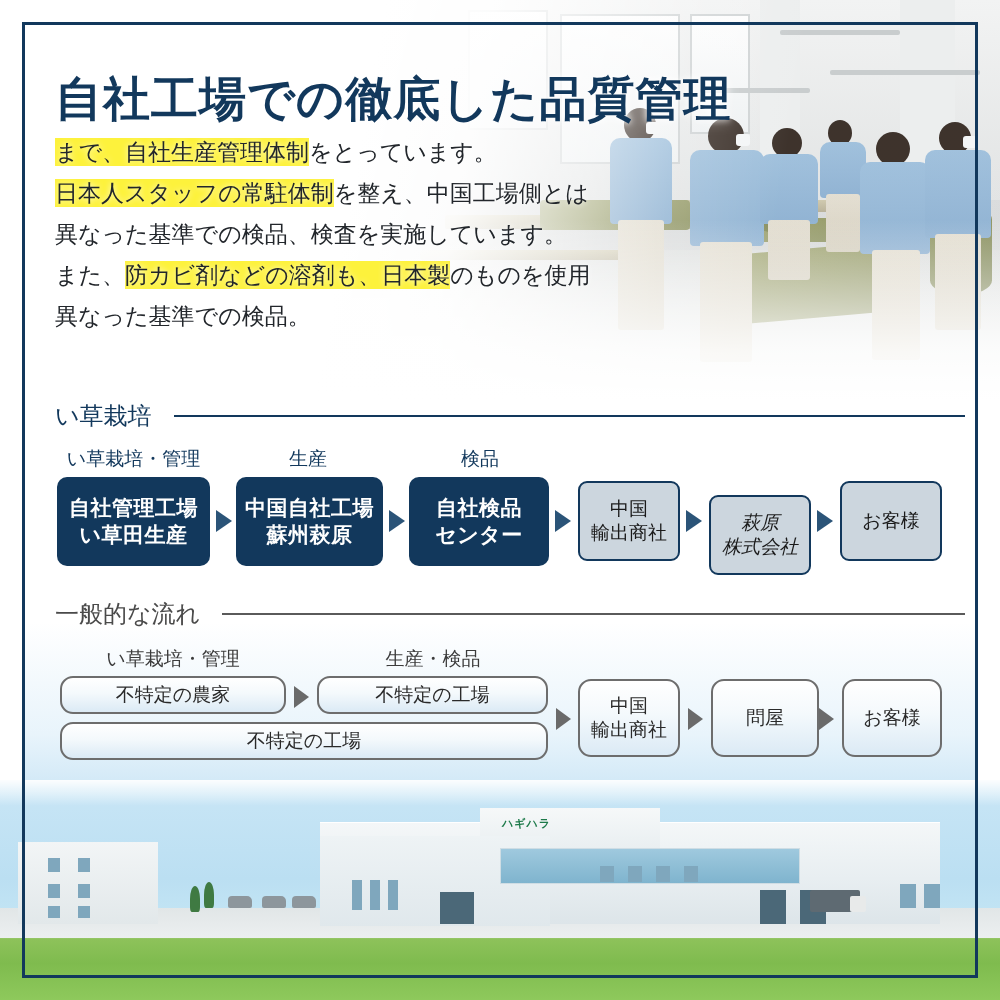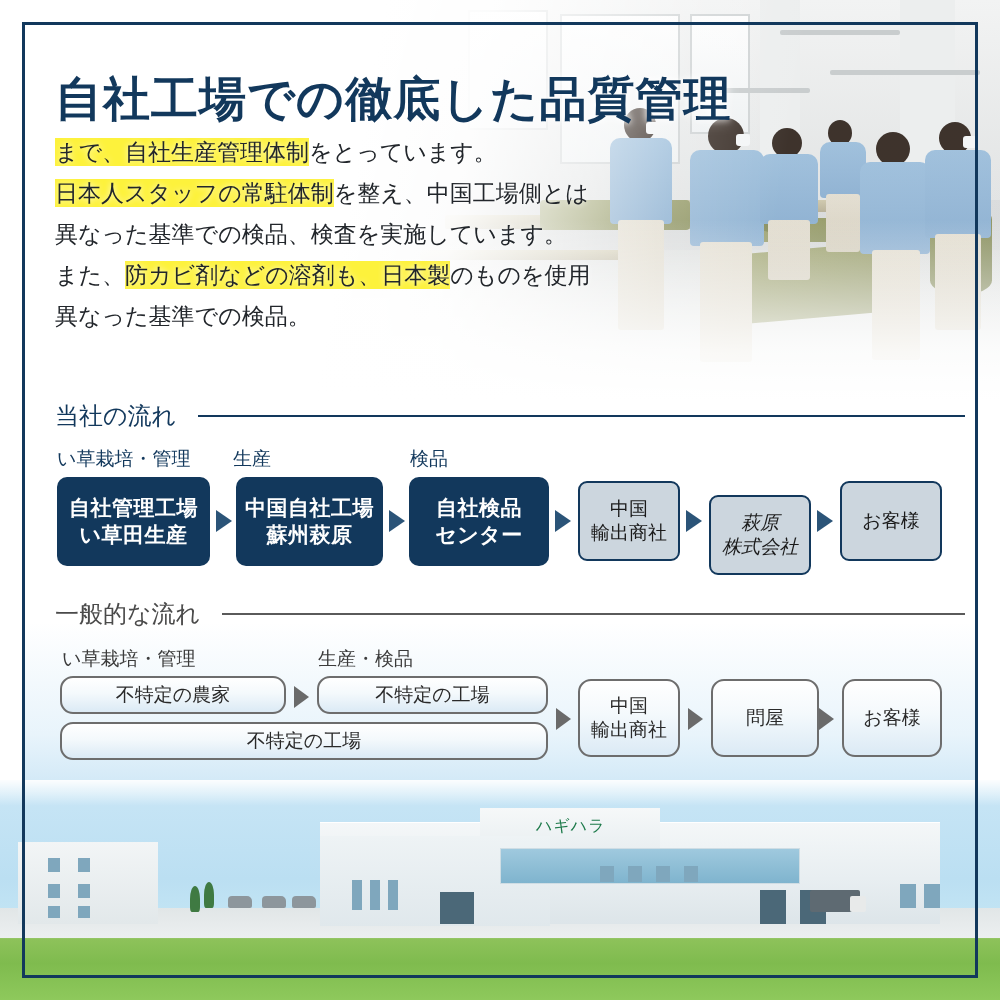--- a/index.html
+++ b/index.html
@@ -78,21 +78,21 @@
   .sec{ position:absolute; z-index:12; display:flex; align-items:center; width:910px; }
   .sec-ttl{ font-size:24px; white-space:nowrap; }
   .sec-rule{ flex:1; height:2px; margin-left:22px; }
   .sec-ours .sec-ttl{ color:#12385c; font-weight:500; }
   .sec-ours .sec-rule{ background:#12385c; }
   .sec-gen .sec-ttl{ color:#4a4a4a; font-weight:400; }
   .sec-gen .sec-rule{ background:#5a5a5a; }
 
   
   .stage-lbl{
-    position:absolute; z-index:12; font-size:19px; white-space:nowrap; text-align:left;font-family:Liberation Serif, serif;
+    position:absolute; z-index:12; font-size:19px; white-space:nowrap; text-align:center;font-family:Liberation Serif, serif;
   }
   .stage-navy{ color:#12385c; }
   .stage-gray{ color:#3b3b3b; }
 
   .fbox{
     position:absolute; z-index:12; display:flex; align-items:center; justify-content:center;
     text-align:center; line-height:1.28; white-space:pre-line;
   }
   .box-navy{
     background:#12385c; color:#ffffff; border-radius:10px;
@@ -148,22 +148,22 @@
   .bp-glass{
     position:absolute; left:500px; top:68px; width:300px; height:36px;
     background:linear-gradient(180deg,#9fc9de,#7fb4ce);
     border:1px solid #cfdde4;
   }
   .bp-left{
     position:absolute; left:18px; top:62px; width:140px; height:82px;
     background:linear-gradient(180deg,#f2f5f6,#e2e8ea);
   }
   .bp-logo{
-    position:absolute; left:536px; top:36px; z-index:3;
-    color:#1d7a4a; font-size:16px; font-weight:400; letter-spacing:1px;
+    position:absolute; left:502px; top:36px; z-index:3;
+    color:#1d7a4a; font-size:11px; font-weight:700; letter-spacing:1px;
     font-family:"DejaVu Sans",sans-serif;
   }
   .bp-win{ position:absolute; background:#7fa7bd; }
   .bp-door{ position:absolute; background:#4b6878; }
   .bp-truck{ position:absolute; left:810px; top:110px; width:50px; height:22px;
     background:#5e6a72; border-radius:2px; }
   .bp-truck-cab{ position:absolute; left:850px; top:116px; width:16px; height:16px;
     background:#e8eaea; border-radius:2px; }
   .bp-car{ position:absolute; top:116px; width:24px; height:12px;
     background:#8d969c; border-radius:4px 5px 2px 2px; }
@@ -240,21 +240,21 @@
 
   <div class="body-copy">
     <div class="bline" id="bl1"><span class="hl">まで、自社生産管理体制</span><span>をとっています。</span></div>
     <div class="bline" id="bl2"><span class="hl">日本人スタッフの常駐体制</span><span>を整え、中国工場側とは</span></div>
     <div class="bline" id="bl3"><span>異なった基準での検品、検査を実施しています。</span></div>
     <div class="bline" id="bl4"><span>また、</span><span class="hl">防カビ剤などの溶剤も、日本製</span><span>のものを使用</span></div>
     <div class="bline" id="bl5"><span>異なった基準での検品。</span></div>
   </div>
 
   <div class="sec sec-ours" style="left:55px; top:400px;">
-    <div class="sec-ttl">当社の流れ</div>
+    <div class="sec-ttl">い草栽培</div>
     <div class="sec-rule"></div>
   </div>
 
   <div class="stage-lbl stage-navy" style="left:57px; top:446px; width:153px;">い草栽培・管理</div>
   <div class="stage-lbl stage-navy" style="left:233px; top:446px; width:150px;">生産</div>
   <div class="stage-lbl stage-navy" style="left:410px; top:446px; width:140px;">検品</div>
 
   <div class="fbox box-navy" style="left:57px; top:477px; width:153px; height:89px;">自社管理工場
 い草田生産</div>
   <div class="arrow arrow-navy" style="left:216px; top:510px;"></div>

